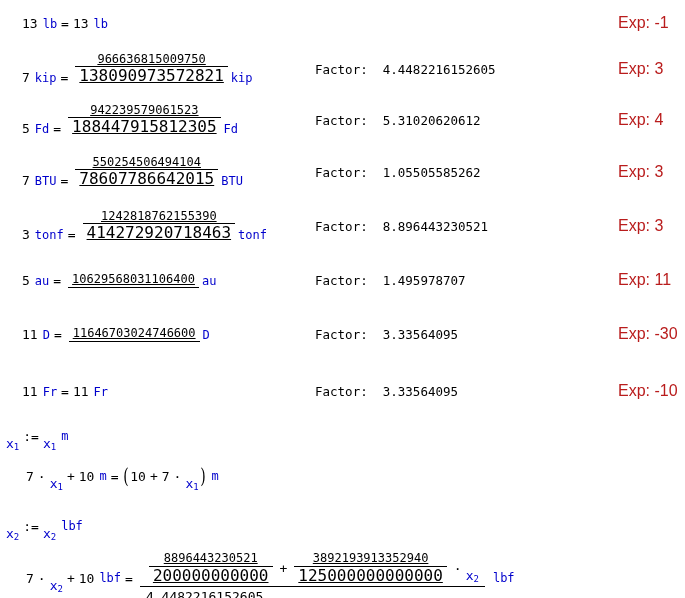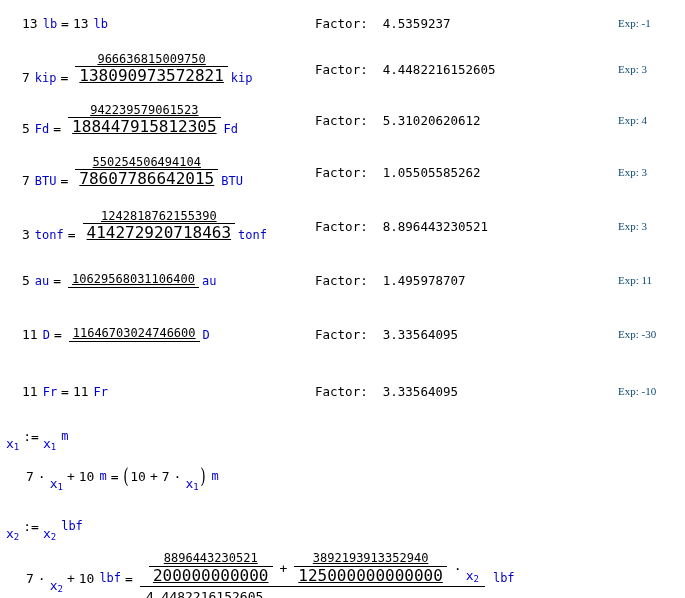--- a/index.html
+++ b/index.html
@@ -44,23 +44,23 @@
     left: 315px;
     white-space: nowrap;
     font-family: "DejaVu Sans Mono", monospace;
     font-size: 12.5px;
     color: #000000;
   }
   .col-exp {
     position: absolute;
     left: 618px;
     white-space: nowrap;
-    font-family: Liberation Serif, serif;
-    font-size: 11px;
-    color: #0c4a6e;
+    font-family: Liberation Sans, sans-serif;
+    font-size: 16px;
+    color: #b91c1c;
   }
 
   .num {
     color: #000000;
     font-family: "DejaVu Sans Mono", monospace;
     font-size: 13px;
   }
   .unit {
     color: #0000cc;
     font-family: "DejaVu Sans Mono", monospace;
@@ -170,23 +170,20 @@
 
   <div class="conv-row" style="top:0px;">
     <div class="col-expr">
       <span class="num">13</span>
         <span class="sp"></span>
         <span class="unit">lb</span>
       <span class="op">=</span>
       <span class="num">13</span>
         <span class="sp"></span>
         <span class="unit">lb</span>
-    </div>
-    <div class="col-factor">
-      <span>Factor:</span>&nbsp;&nbsp;<span>4.5359237</span>
     </div>
     <div class="col-exp">
       <span>Exp:</span>&nbsp;<span>-1</span>
     </div>
   </div>
 
   <div class="conv-row" style="top:46px;">
     <div class="col-expr">
       <span class="num">7</span>
         <span class="sp"></span>

